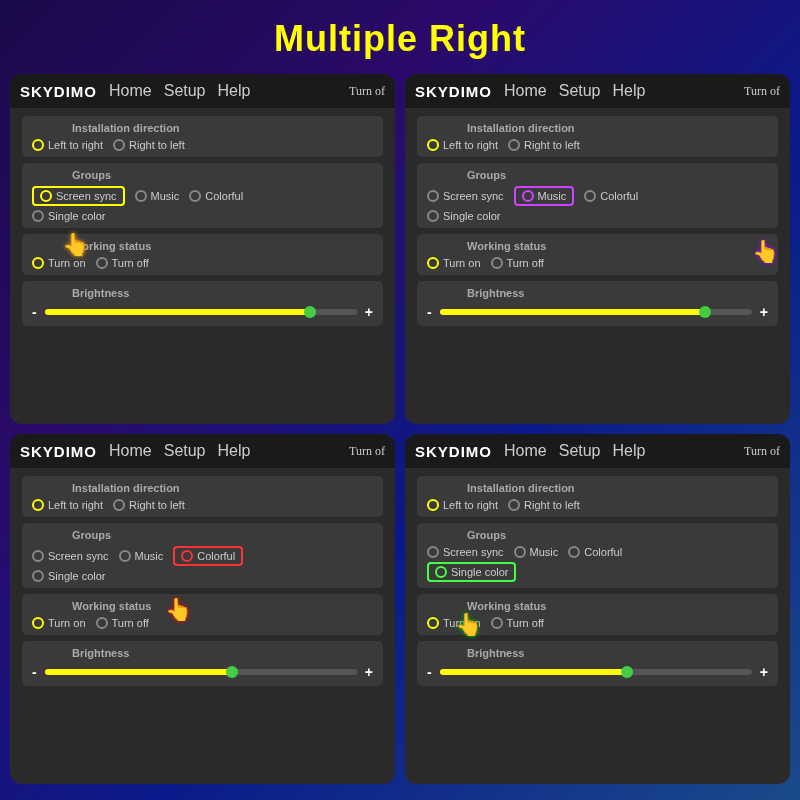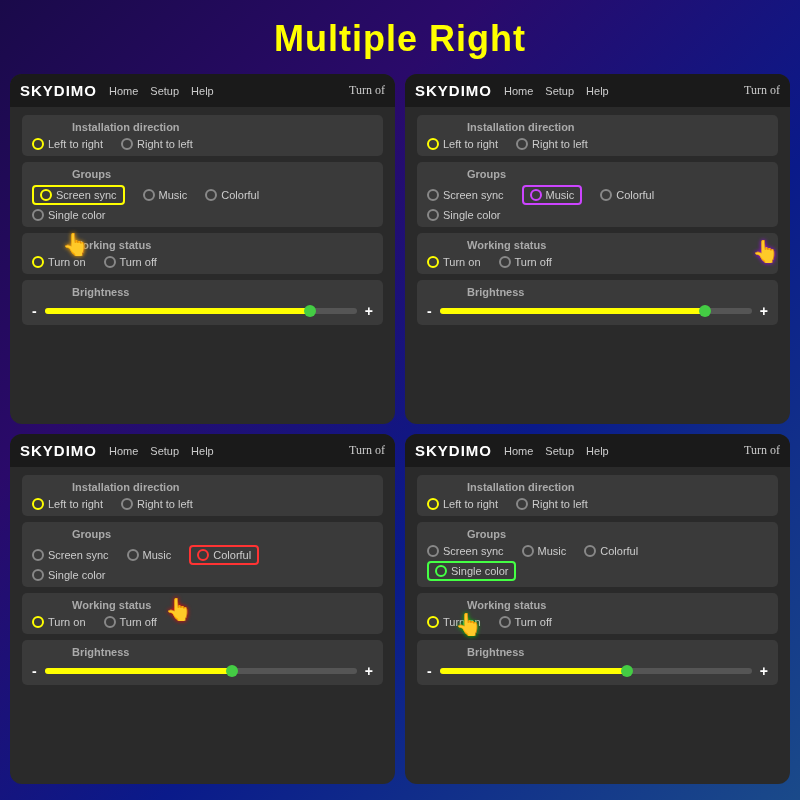--- a/index.html
+++ b/index.html
@@ -43,21 +43,21 @@
       flex-shrink: 0;
     }
     .nav-brand {
       color: #ffffff;
       font-weight: bold;
       font-size: 15px;
       letter-spacing: 1px;
     }
     .nav-item {
       color: #cccccc;
-      font-size: 11px;
+      font-size: 16px;
     }
     .nav-turnoff {
       color: #cccccc;
       font-size: 12px;
       margin-left: auto;
       font-family: Liberation Serif, serif;
     }
     .panel-body {
       padding: 8px 12px;
       flex: 1;
@@ -71,21 +71,21 @@
     .section-title {
       color: #aaaaaa;
       font-size: 11px;
       font-weight: bold;
       margin-bottom: 5px;
       padding-left: 40px;
     }
     .radio-row {
       display: flex;
       align-items: center;
-      gap: 18px;
+      gap: 10px;
       flex-wrap: wrap;
     }
     .radio-item {
       display: flex;
       align-items: center;
       gap: 4px;
       color: #cccccc;
       font-size: 11px;
       cursor: pointer;
       position: relative;

